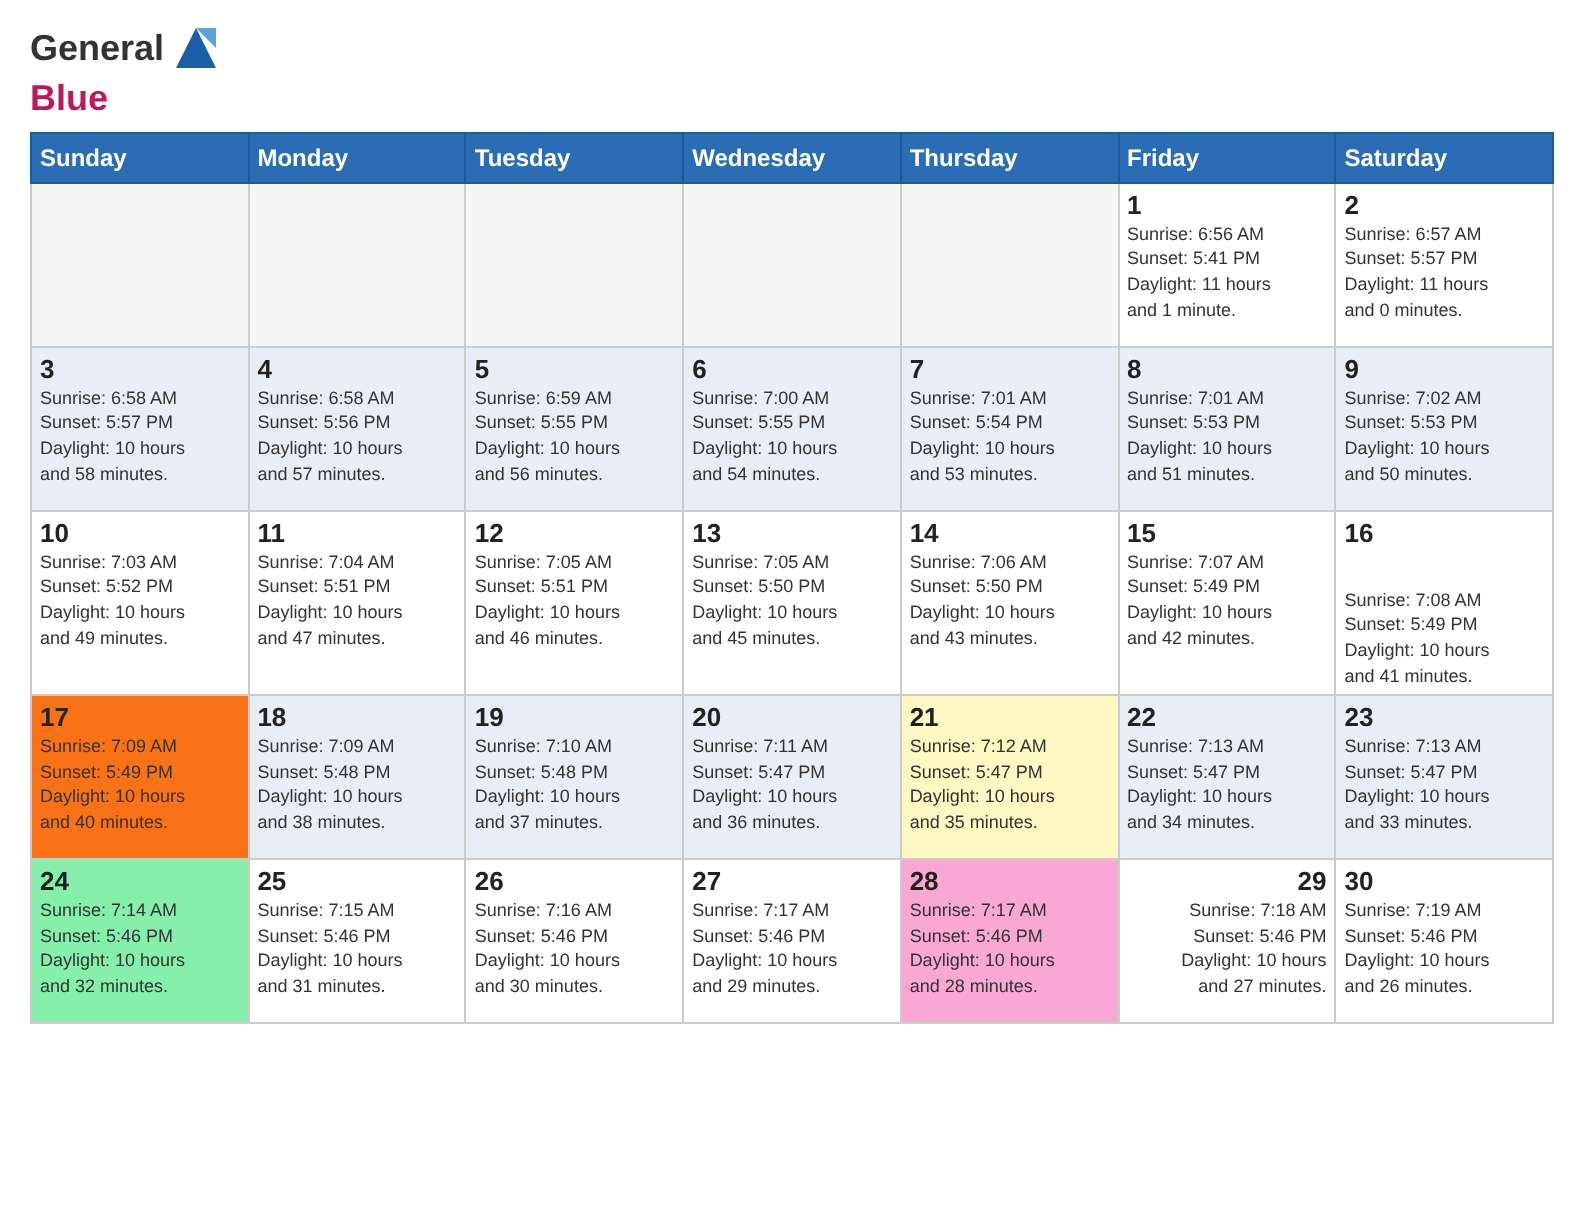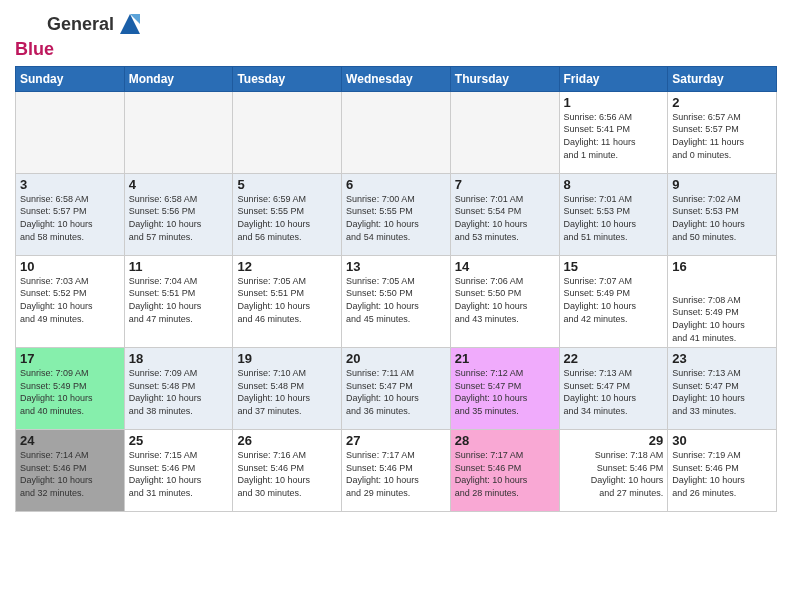--- a/index.html
+++ b/index.html
@@ -23,21 +23,21 @@
     }
     .logo-area {
       display: flex;
       align-items: center;
     }
     .logo-text {
       font-size: 18px;
       font-weight: bold;
       line-height: 1.1;
     }
-    .logo-general { color: #333; margin-left: 32px; }
+    .logo-general { color: #333; }
     .logo-blue { color: #be185d; }
     .logo-icon {
       width: 28px;
       height: 28px;
       margin-left: 2px;
     }
     .title-area {
       text-align: right;
     }
     .month-title {
@@ -247,21 +247,21 @@
           </td>
           <td style="background: rgb(255, 255, 255);">
             <span class="day-number">16</span>
             <div class="day-info" style="white-space: pre-line; margin-top: 20px;">Sunrise: 7:08 AM
 Sunset: 5:49 PM
 Daylight: 10 hours
 and 41 minutes.</div>
           </td>
         </tr>
         <tr>
-          <td style="background: #86efac;">
+          <td style="background: #f97316;">
             <span class="day-number">17</span>
             <div class="day-info" style="white-space: pre-line;">Sunrise: 7:09 AM
 Sunset: 5:49 PM
 Daylight: 10 hours
 and 40 minutes.</div>
           </td>
           <td style="background: rgb(232, 238, 245);">
             <span class="day-number">18</span>
             <div class="day-info" style="white-space: pre-line;">Sunrise: 7:09 AM
 Sunset: 5:48 PM
@@ -275,21 +275,21 @@
 Daylight: 10 hours
 and 37 minutes.</div>
           </td>
           <td style="background: rgb(232, 238, 245);">
             <span class="day-number">20</span>
             <div class="day-info" style="white-space: pre-line;">Sunrise: 7:11 AM
 Sunset: 5:47 PM
 Daylight: 10 hours
 and 36 minutes.</div>
           </td>
-          <td style="background: #f0abfc;">
+          <td style="background: #fef9c3;">
             <span class="day-number">21</span>
             <div class="day-info" style="white-space: pre-line;">Sunrise: 7:12 AM
 Sunset: 5:47 PM
 Daylight: 10 hours
 and 35 minutes.</div>
           </td>
           <td style="background: rgb(232, 238, 245);">
             <span class="day-number">22</span>
             <div class="day-info" style="white-space: pre-line;">Sunrise: 7:13 AM
 Sunset: 5:47 PM
@@ -298,21 +298,21 @@
           </td>
           <td style="background: rgb(232, 238, 245);">
             <span class="day-number">23</span>
             <div class="day-info" style="white-space: pre-line;">Sunrise: 7:13 AM
 Sunset: 5:47 PM
 Daylight: 10 hours
 and 33 minutes.</div>
           </td>
         </tr>
         <tr>
-          <td style="background: #a3a3a3; margin-top: 17px;">
+          <td style="background: #86efac; margin-top: 17px;">
             <span class="day-number">24</span>
             <div class="day-info" style="white-space: pre-line;">Sunrise: 7:14 AM
 Sunset: 5:46 PM
 Daylight: 10 hours
 and 32 minutes.</div>
           </td>
           <td style="background: rgb(255, 255, 255);">
             <span class="day-number">25</span>
             <div class="day-info" style="white-space: pre-line;">Sunrise: 7:15 AM
 Sunset: 5:46 PM

